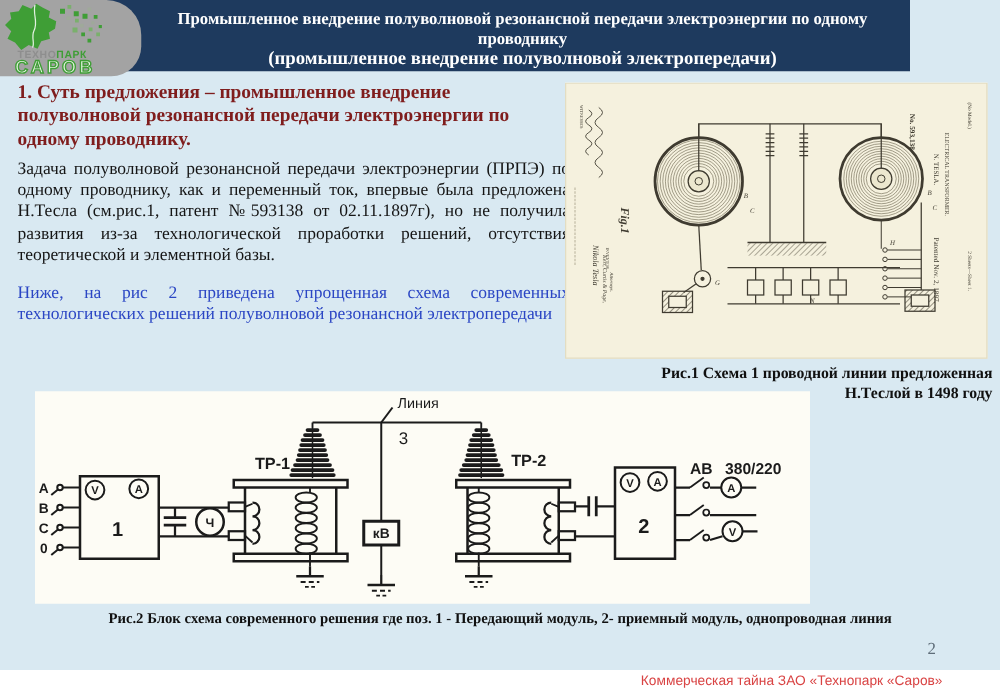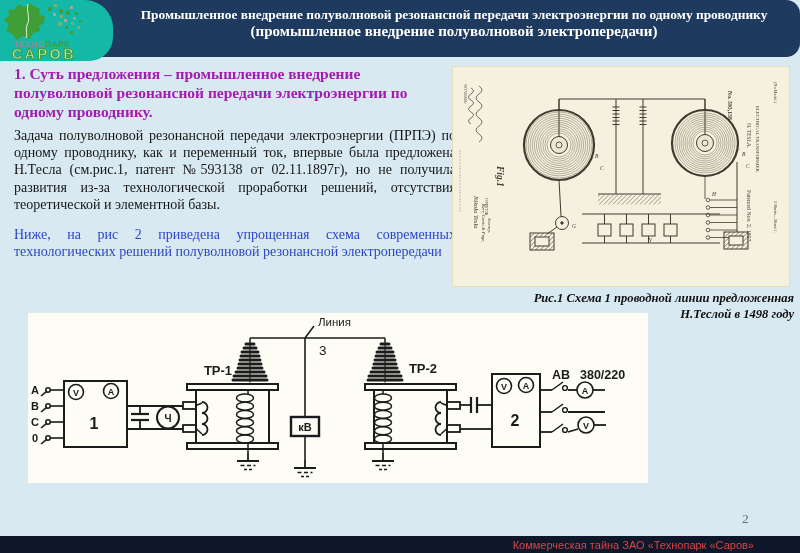--- a/index.html
+++ b/index.html
@@ -1,41 +1,41 @@
 <!DOCTYPE html>
 <html><head>
 <meta charset="utf-8">
 <style>
   html,body{margin:0;padding:0;}
   .slide{position:relative;width:800px;height:553px;background:#d9e9f2;overflow:hidden;
          font-family:"Liberation Serif", serif;}
   
-  .hdr{position:absolute;left:0;top:0;width:800px;height:57px;background:#1e3a5e;border-radius:14px;}
+  .hdr{position:absolute;left:0;top:0;width:728px;height:57px;background:#1e3a5e;}
   .hdr-titles{position:absolute;left:112px;right:4px;top:7px;text-align:center;color:#ffffff;}
   .hdr-t1{font-size:13.4px;font-weight:bold;line-height:16px;}
   .hdr-t2{font-size:15px;font-weight:bold;line-height:16px;}
   
-  .logo-card{position:absolute;left:0;top:0;width:113px;height:61px;background:#14b8a6;
+  .logo-card{position:absolute;left:0;top:0;width:113px;height:61px;background:#a3a3a3;
              border-radius:0 28px 24px 0;z-index:5;}
   
   .intro{position:absolute;left:14px;top:64px;width:442px;}
-  .intro-head{color:#a21caf;font-weight:bold;font-size:15.5px;line-height:19px;text-align:left;}
+  .intro-head{color:#7f1d1d;font-weight:bold;font-size:15.5px;line-height:19px;text-align:left;}
   .intro-body{margin-top:6px;color:#151515;font-size:14px;line-height:17.2px;text-align:justify;}
   .intro-note{margin-top:13px;color:#2b46c4;font-size:14px;line-height:17.2px;text-align:justify;}
   
   .patent{position:absolute;left:452px;top:66px;width:338px;height:221px;background:#f5f1de;
           box-shadow:0 0 0 1px #e3ddc2 inset;}
   .fig1-cap{position:absolute;right:6px;top:291px;width:370px;text-align:right;color:#101010;
-            font-weight:bold;font-size:12.6px;line-height:15.5px;font-style:italic;}
+            font-weight:bold;font-size:12.6px;line-height:15.5px;}
   
   .fig2{position:absolute;left:28px;top:313px;width:620px;height:170px;background:#fdfcf5;}
   .fig2-cap{position:absolute;left:0;top:487px;width:800px;text-align:center;color:#101010;
             font-weight:bold;font-size:11.8px;}
   .page-num{position:absolute;left:742px;top:511px;color:#5f6d79;font-size:13.5px;}
-  .ftr{position:absolute;left:0;bottom:0;width:800px;height:17px;background:#0f172a;
+  .ftr{position:absolute;left:0;bottom:0;width:800px;height:17px;background:#ffffff;
        display:flex;justify-content:flex-end;align-items:center;padding-right:46px;box-sizing:border-box;}
   .ftr-text{color:#d94444;font-family:"Liberation Sans",sans-serif;font-size:11px;}
   svg text{user-select:none;}
 </style>
 </head>
 <body>
 
 <div class="slide">
 
   <div class="hdr">
@@ -385,20 +385,21 @@
           <line x1="524" y1="119" x2="535" y2="111" stroke-width="1.5"></line>
         <circle cx="537" cy="117" r="2.4" stroke-width="1.4"></circle>
           <line x1="540" y1="119" x2="550" y2="116"></line>
         <circle cx="558" cy="112" r="8" stroke-width="1.6"></circle>
         <text x="558" y="115.8" stroke="none" fill="#1b1b1b" font-size="9" font-weight="bold" text-anchor="middle">V</text>
         <line x1="566" y1="112" x2="578" y2="112"></line>
       </g>
     </svg>
   </div>
 
+  <div class="fig2-cap">Рис.2 Блок схема современного решения где  поз. 1 - Передающий модуль,  2- приемный модуль, однопроводная линия</div>
 
   <div class="page-num">2</div>
 
   <div class="ftr">
     <span class="ftr-text">Коммерческая тайна ЗАО «Технопарк «Саров»</span>
   </div>
 
 </div>
 
 </body></html>

